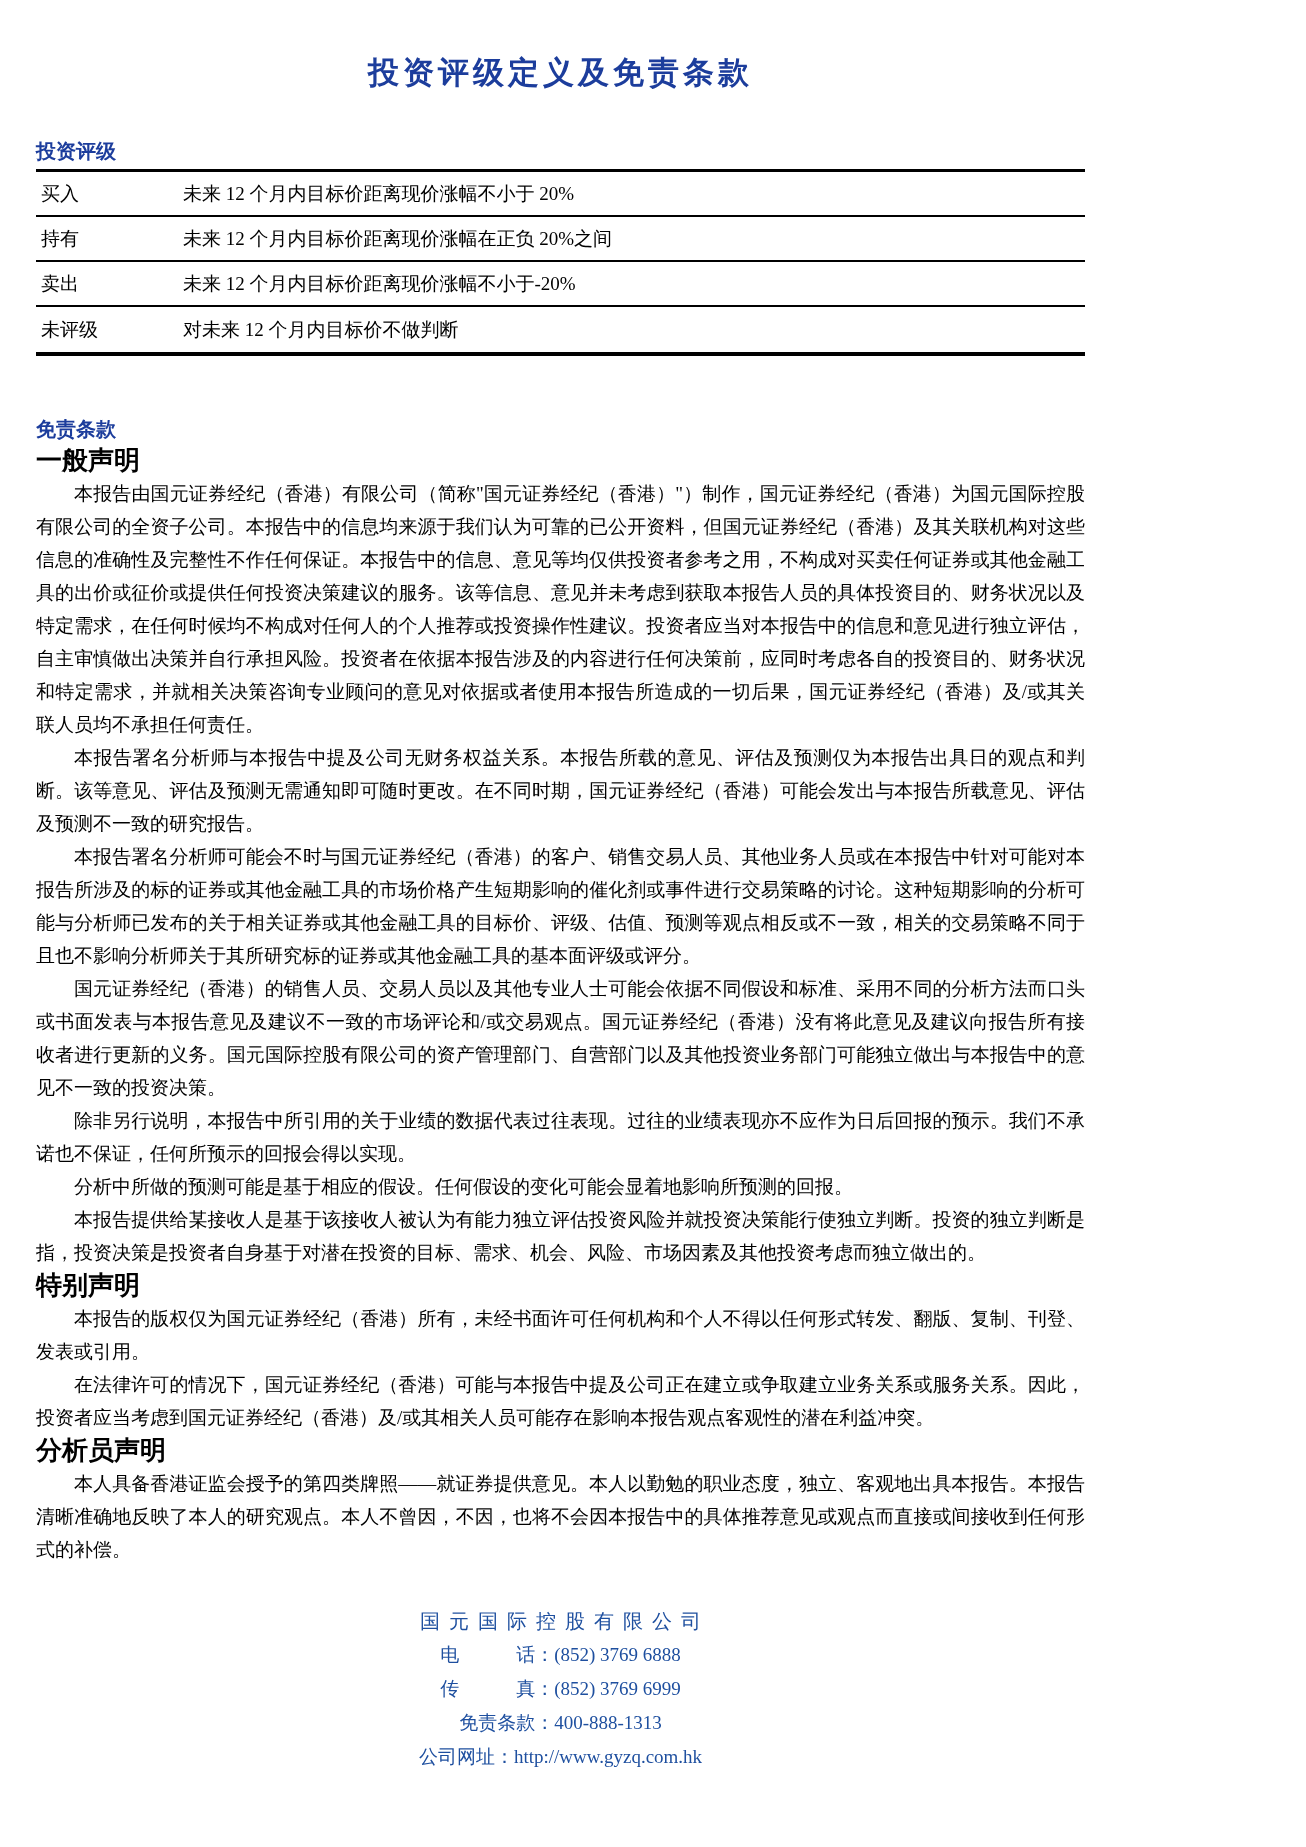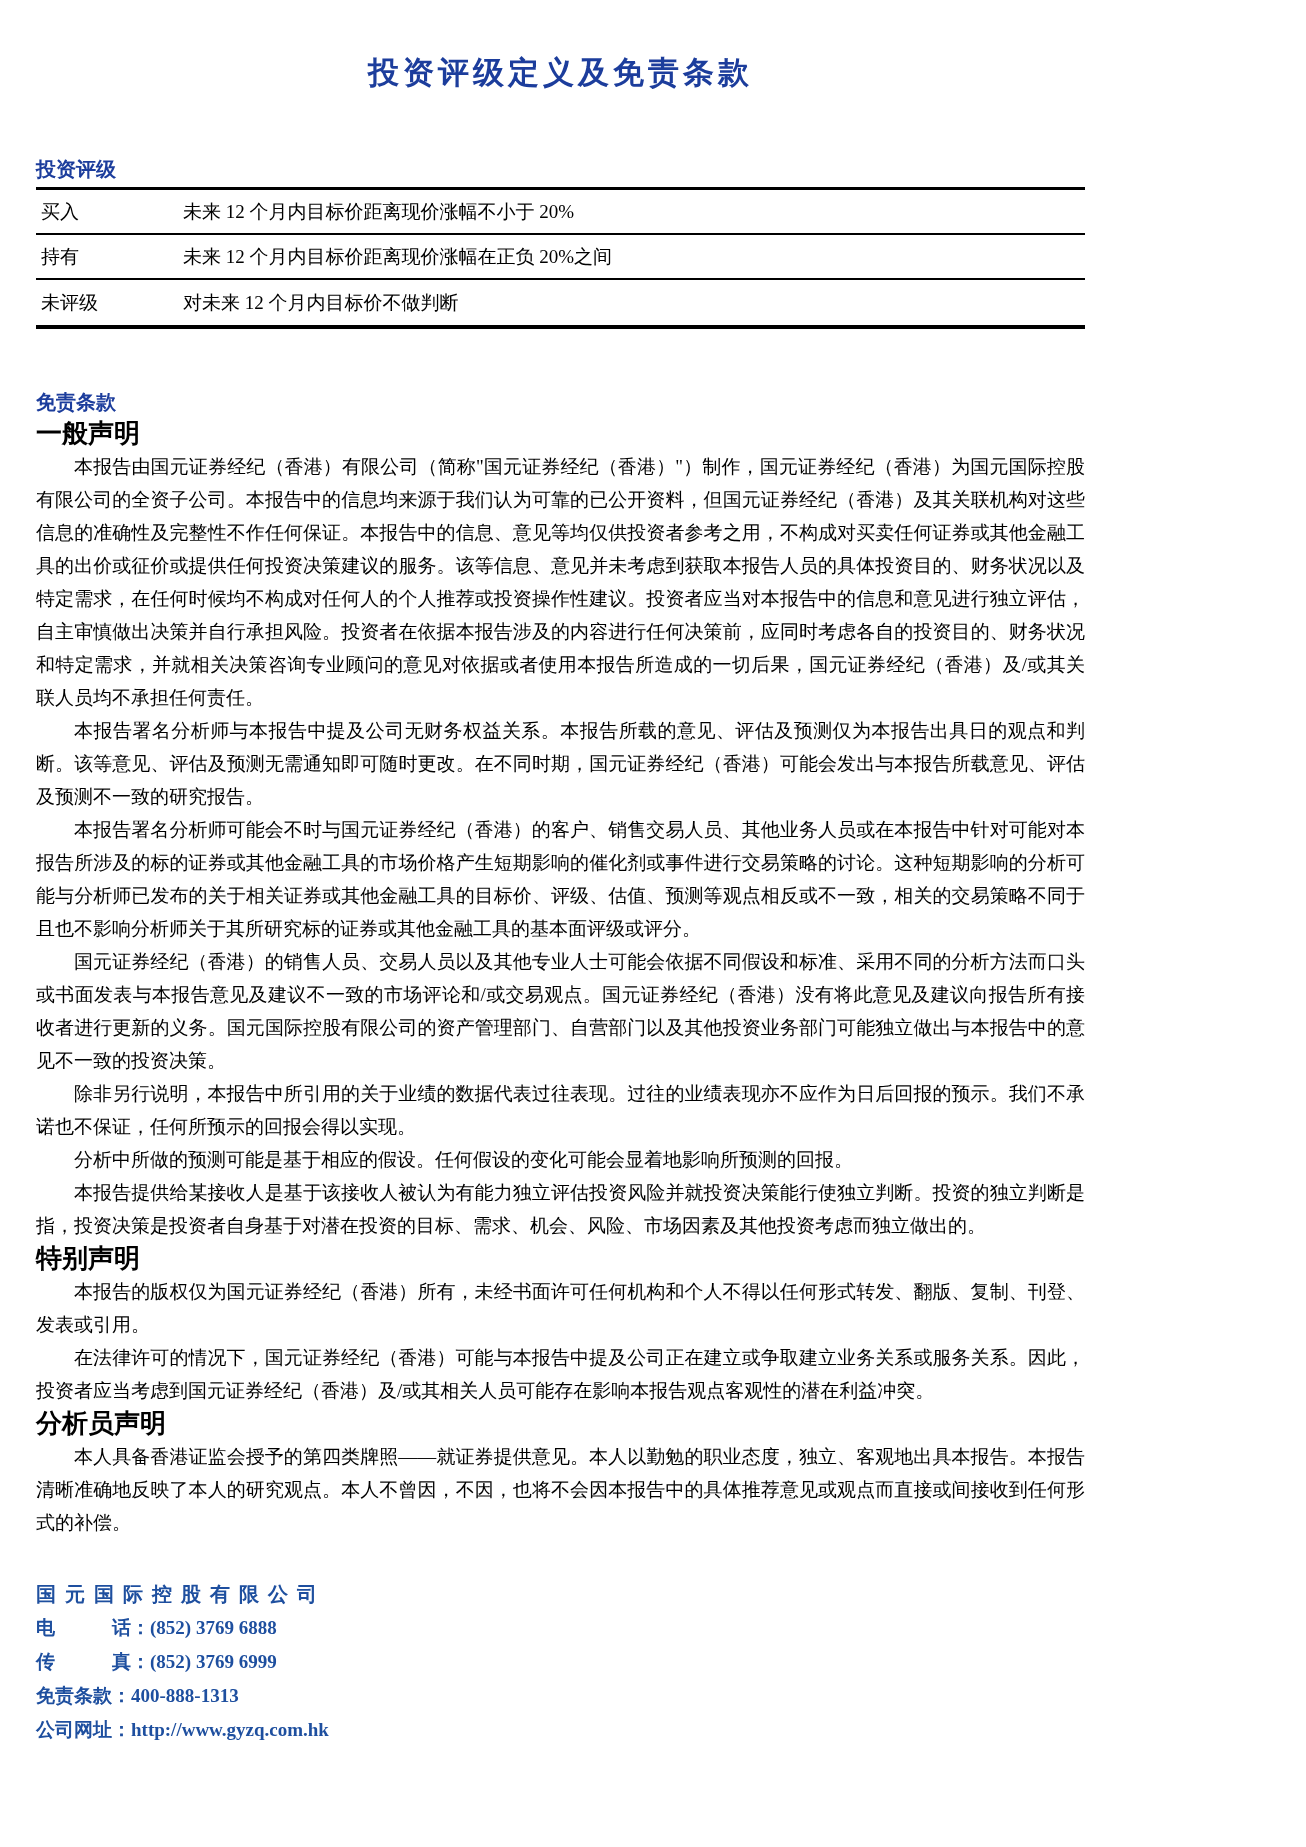--- a/index.html
+++ b/index.html
@@ -12,21 +12,21 @@
   body{
     width:1306px;height:1847px;
     font-family:"Liberation Serif","DejaVu Serif",serif;
     color:var(--ink);
     overflow:hidden;
   }
   .content{
     padding:52px 221px 0 36px; 
   }
   .doc-title{
-    margin:0 0 60px 0;
+    margin:0 0 42px 0;
     text-align:center;
     font-size:31px;
     font-weight:bold;
     color:var(--accent);
     letter-spacing:4px;
   }
   .section-heading{
     color:var(--accent);
     font-weight:bold;
     font-size:20px;
@@ -55,23 +55,23 @@
   }
   .para{
     margin:0;
     font-size:19px;
     line-height:33px;
     text-align:justify;
     text-indent:2em;
   }
   .footer{
     margin-top:38px;
-    text-align:left;
+    text-align:center;
     color:var(--footer-blue);
-    font-weight:bold;
+    font-weight:normal;
     font-size:19px;
     line-height:34px;
   }
   .footer-company{
     letter-spacing:0.45em;
     margin-right:-0.45em;
     font-size:20px;
   }
 </style>
 </head>
@@ -84,20 +84,24 @@
   <div class="section-heading rating-heading">投资评级</div>
 
   <div class="rating-table" id="rating-rows">
       <div class="rating-row">
         <div class="rating-name">买入</div>
         <div class="rating-def">未来 12 个月内目标价距离现价涨幅不小于 20%</div>
       </div>
       <div class="rating-row">
         <div class="rating-name">持有</div>
         <div class="rating-def">未来 12 个月内目标价距离现价涨幅在正负 20%之间</div>
+      </div>
+      <div class="rating-row">
+        <div class="rating-name">卖出</div>
+        <div class="rating-def">未来 12 个月内目标价距离现价涨幅不小于-20%</div>
       </div>
       <div class="rating-row">
         <div class="rating-name">未评级</div>
         <div class="rating-def">对未来 12 个月内目标价不做判断</div>
       </div>
     </div>
 
   <div class="section-heading disclaimer-heading">免责条款</div>
 
   <div id="disclaimer-body">

